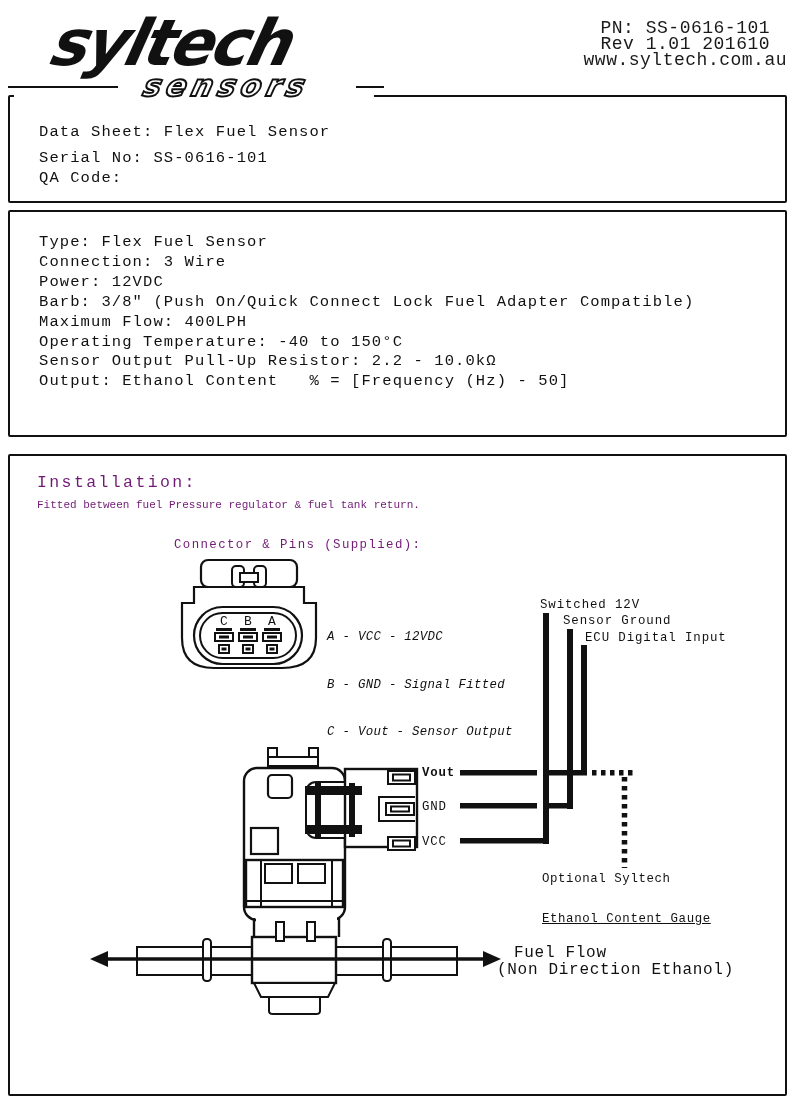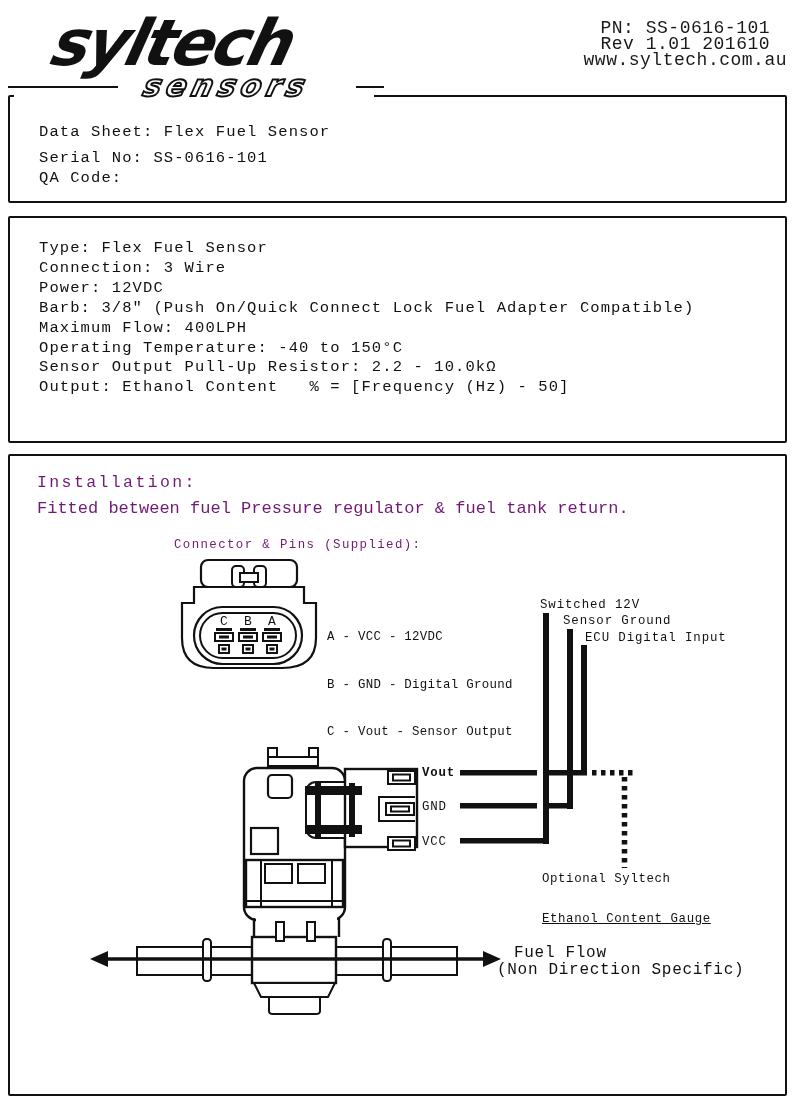--- a/index.html
+++ b/index.html
@@ -6,21 +6,21 @@
   .page {
     position:relative; width:799px; height:1103px; margin:0 auto;
     background:#ffffff; overflow:hidden; color:#111;
     font-family:"Liberation Mono","DejaVu Sans Mono",monospace;
   }
   .box {
     position:absolute; left:8px; width:779px;
     border:2px solid #111; border-radius:2px; background:#fff; box-sizing:border-box;
   }
   #box-identity { top:95px; height:108px; }
-  #box-specs    { top:216px; height:227px; }
+  #box-specs    { top:210px; height:227px; }
   #box-install  { top:454px; height:642px; }
 
   
   .header-info {
     position:absolute; top:20px; right:12px; text-align:center;
     font-size:18px; letter-spacing:0.5px; line-height:16px; color:#1a1a1a;font-family:Liberation Mono, monospace;
   }
 
   
   .logo { position:absolute; left:14px; top:8px; width:360px; height:99px; background:#fff; z-index:5; }
@@ -46,23 +46,23 @@
   #id-serial { top:52px; }
   #id-qa     { top:72px; }
 
   
   .spec-list { position:absolute; left:29px; top:21px; }
   .spec-line { font-size:15.5px; letter-spacing:1.1px; line-height:19.9px; white-space:pre; }
 
   
   .inst-label { position:absolute; white-space:pre; color:#701a75; }
   #inst-title    { left:27px; top:17px;  font-size:16.5px; letter-spacing:2.4px; }
-  #inst-subtitle { left:27px; top:43px;  font-size:17px; letter-spacing:0px; }
+  #inst-subtitle { left:27px; top:43px;  font-size:11px; letter-spacing:0px; }
   #conn-label    { left:164px; top:82px; font-size:12.4px; letter-spacing:1.4px; }
-  .legend { position:absolute; left:317px; top:142px; font-size:12.4px; letter-spacing:0.3px; line-height:15.9px; white-space:pre; }
+  .legend { position:absolute; left:317px; top:142px; font-size:12.4px; letter-spacing:0.3px; line-height:15.9px; white-space:pre;font-style:italic; }
   .wire-label { position:absolute; font-size:12.4px; letter-spacing:0.9px; white-space:pre; }
   #wire1-label { left:530px; top:142px; }
   #wire2-label { left:553px; top:158px; }
   #wire3-label { left:575px; top:175px;text-align:right; }
   .term-label { position:absolute; left:412px; font-size:12.4px; letter-spacing:0.8px; }
   #term-vout { top:310px;font-weight:bold; }
   #term-gnd  { top:344px;text-align:right; }
   #term-vcc  { top:379px; }
   .gauge-note { position:absolute; left:532px; font-size:12.4px; letter-spacing:0.6px; white-space:pre; }
   #gauge-note-1 { top:416px;font-family:Liberation Mono, monospace; }
@@ -216,32 +216,32 @@
         <polygon points="491,503 473,495 473,511" fill="#111" stroke="none"></polygon>
       </g>
     </svg>
 
     <div class="inst-label" id="inst-title">Installation:</div>
     <div class="inst-label" id="inst-subtitle">Fitted between fuel Pressure regulator &amp; fuel tank return.</div>
     <div class="inst-label" id="conn-label">Connector &amp; Pins (Supplied):</div>
 
     <div class="legend">
       <div>A - VCC - 12VDC</div>
-      <div>B - GND - Digital Ground</div>
+      <div>B - GND - Signal Fitted</div>
       <div>C - Vout - Sensor Output</div>
     </div>
 
     <div class="wire-label" id="wire1-label">Switched 12V</div>
     <div class="wire-label" id="wire2-label">Sensor Ground</div>
     <div class="wire-label" id="wire3-label">ECU Digital Input</div>
 
     <div class="term-label" id="term-vout">Vout</div>
     <div class="term-label" id="term-gnd">GND</div>
     <div class="term-label" id="term-vcc">VCC</div>
 
     <div class="gauge-note" id="gauge-note-1">Optional Syltech</div>
     <div class="gauge-note" id="gauge-note-2">Ethanol Content Gauge</div>
 
     <div class="flow-label" id="flow-label-1">Fuel Flow</div>
-    <div class="flow-label" id="flow-label-2">(Non Direction Specific)</div>
+    <div class="flow-label" id="flow-label-2">(Non Direction Ethanol)</div>
   </div>
 
 </div>
 
 </body></html>

